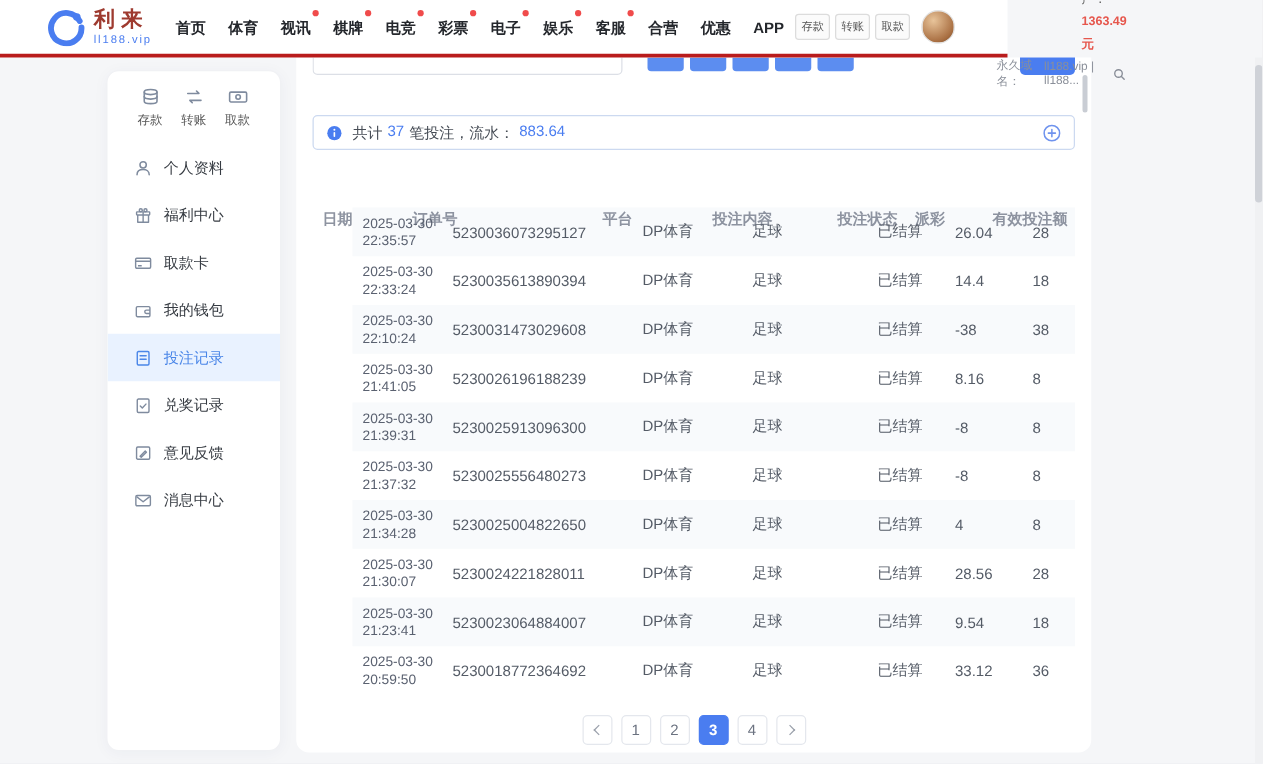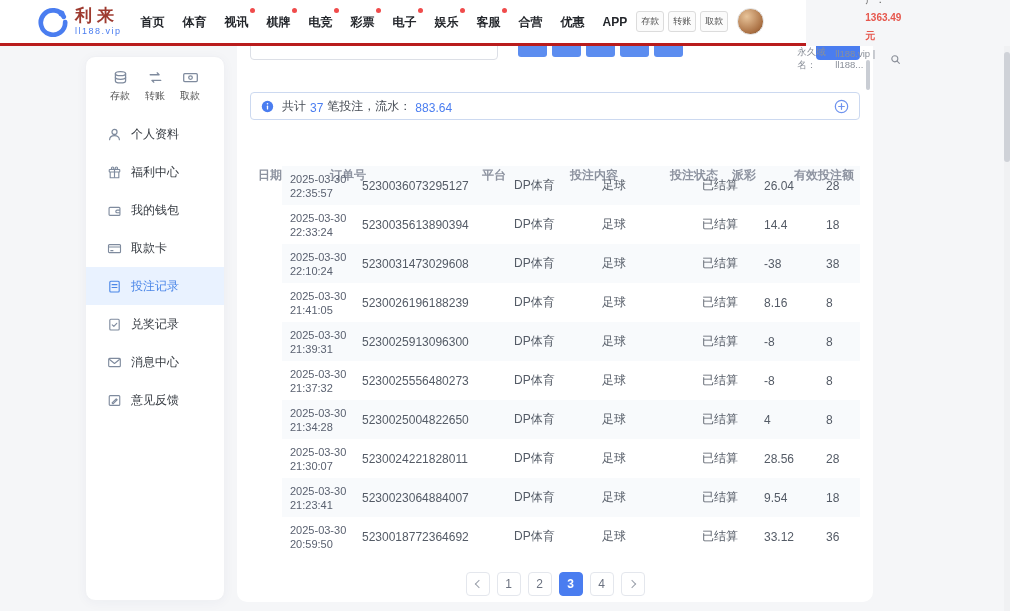--- a/index.html
+++ b/index.html
@@ -45,21 +45,21 @@
   .main { position:absolute; left:237px; top:46px; width:636px; height:556px; background:#fff; border-radius:0 0 10px 10px; }
   .filter-strip { position:relative; height:16px; margin:0 13px; overflow:hidden; }
   .f-input { position:absolute; left:0; top:-16px; width:248px; height:30px; border:1px solid #dcdfe6; border-radius:4px; background:#fff; cursor:text; }
   .f-quick { position:absolute; left:268px; top:-16px; height:30px; display:flex; align-items:center; gap:5px; }
   .f-pill { width:29px; height:24px; background:#5c8df0; border-radius:3px; cursor:pointer; }
   .f-primary { position:absolute; right:0; top:-16px; width:44px; height:30px; background:#4a7df0; border-radius:4px; cursor:pointer; }
 
   .info-bar { margin:30px 13px 0; height:28px; border:1px solid #ccd9f0; border-radius:4px;
               display:flex; align-items:center; padding:0 10px; background:#fff; }
   .info-icon { margin-right:8px; display:flex; flex:none; }
-  .info-text { font-size:12px; color:#464c55; display:flex; gap:4px; align-items:flex-end; }
+  .info-text { font-size:12px; color:#464c55; display:flex; gap:4px; align-items:flex-start; }
   .num-blue { color:#4a7df0; }
   .plus-btn { margin-left:auto; display:flex; cursor:pointer; }
 
   .table { margin:12px 13px 0; }
   .t-grid { display:grid; grid-template-columns:72px 152px 88px 100px 62px 62px 74px; }
   .t-head { height:34px; align-items:center; font-size:12px; color:#8d93a0; font-weight:bold; }
   .t-head > div { padding-left:8px;margin-top:35px; }
   .t-row { height:39px; align-items:center; font-size:12px; color:#545b66;margin-left:32px; }
   .t-row:nth-child(odd) { background:#f8fafc; }
   .t-row > div { padding-left:8px; }
@@ -227,37 +227,37 @@
               <circle cx="10" cy="3.4" r="1.3"></circle>
               <rect x="2.4" y="4.8" width="11.2" height="2.6" rx="0.5"></rect>
               <path d="M3.4 7.4v6.2h9.2V7.4"></path>
               <path d="M8 4.8v8.8"></path>
             </svg>
           </span>
         <span>福利中心</span>
       </div>
       <div class="menu-item">
         <span style="display:flex;">
-            <svg width="15" height="15" viewBox="0 0 16 16" fill="none" stroke="currentColor" stroke-width="1.2" stroke-linejoin="round">
-              <rect x="2.2" y="4.6" width="11.6" height="8.6" rx="1"></rect>
-              <path d="M13.8 7.6h-3a1.4 1.4 0 0 0 0 2.8h3"></path>
-            </svg>
-          </span>
-        <span>我的钱包</span>
-      </div>
-      <div class="menu-item">
-        <span style="display:flex;">
             <svg width="15" height="15" viewBox="0 0 16 16" fill="none" stroke="currentColor" stroke-width="1.2">
               <rect x="1.6" y="3.8" width="12.8" height="8.6" rx="1"></rect>
               <path d="M1.6 6.4h12.8"></path>
               <path d="M3.6 10.2h3.2"></path>
             </svg>
           </span>
         <span>取款卡</span>
       </div>
+      <div class="menu-item">
+        <span style="display:flex;">
+            <svg width="15" height="15" viewBox="0 0 16 16" fill="none" stroke="currentColor" stroke-width="1.2" stroke-linejoin="round">
+              <rect x="2.2" y="4.6" width="11.6" height="8.6" rx="1"></rect>
+              <path d="M13.8 7.6h-3a1.4 1.4 0 0 0 0 2.8h3"></path>
+            </svg>
+          </span>
+        <span>我的钱包</span>
+      </div>
       <div class="menu-item active">
         <span style="display:flex;">
             <svg width="15" height="15" viewBox="0 0 16 16" fill="none" stroke="currentColor" stroke-width="1.2" stroke-linecap="round">
               <rect x="3" y="2.4" width="10" height="11.4" rx="1"></rect>
               <path d="M5.4 6h5.2M5.4 9h5.2"></path>
             </svg>
           </span>
         <span>投注记录</span>
       </div>
       <div class="menu-item">
@@ -265,34 +265,34 @@
             <svg width="15" height="15" viewBox="0 0 16 16" fill="none" stroke="currentColor" stroke-width="1.2" stroke-linecap="round" stroke-linejoin="round">
               <rect x="3" y="2.4" width="10" height="11.4" rx="1"></rect>
               <path d="M5.6 8.4l1.7 1.7 3.1-3.4"></path>
             </svg>
           </span>
         <span>兑奖记录</span>
       </div>
       <div class="menu-item">
         <span style="display:flex;">
             <svg width="15" height="15" viewBox="0 0 16 16" fill="none" stroke="currentColor" stroke-width="1.2" stroke-linejoin="round">
+              <rect x="2.4" y="2.8" width="11.2" height="10.4" rx="1"></rect>
+              <path d="M5.4 10.6 9.8 6.2l1 1-4.4 4.4z"></path>
+            </svg>
+          </span>
+        <span>意见反馈</span>
+      </div>
+      <div class="menu-item">
+        <span style="display:flex;">
+            <svg width="15" height="15" viewBox="0 0 16 16" fill="none" stroke="currentColor" stroke-width="1.2" stroke-linejoin="round">
               <rect x="1.8" y="3.6" width="12.4" height="8.8" rx="1"></rect>
               <path d="M2.4 4.6 8 9l5.6-4.4"></path>
             </svg>
           </span>
         <span>消息中心</span>
-      </div>
-      <div class="menu-item">
-        <span style="display:flex;">
-            <svg width="15" height="15" viewBox="0 0 16 16" fill="none" stroke="currentColor" stroke-width="1.2" stroke-linejoin="round">
-              <rect x="2.4" y="2.8" width="11.2" height="10.4" rx="1"></rect>
-              <path d="M5.4 10.6 9.8 6.2l1 1-4.4 4.4z"></path>
-            </svg>
-          </span>
-        <span>意见反馈</span>
       </div>
     </div>
   </div>
 
   <div class="main">
 
     <div class="filter-strip">
       <div class="f-input"></div>
       <div class="f-quick">
         <div class="f-pill"></div>

